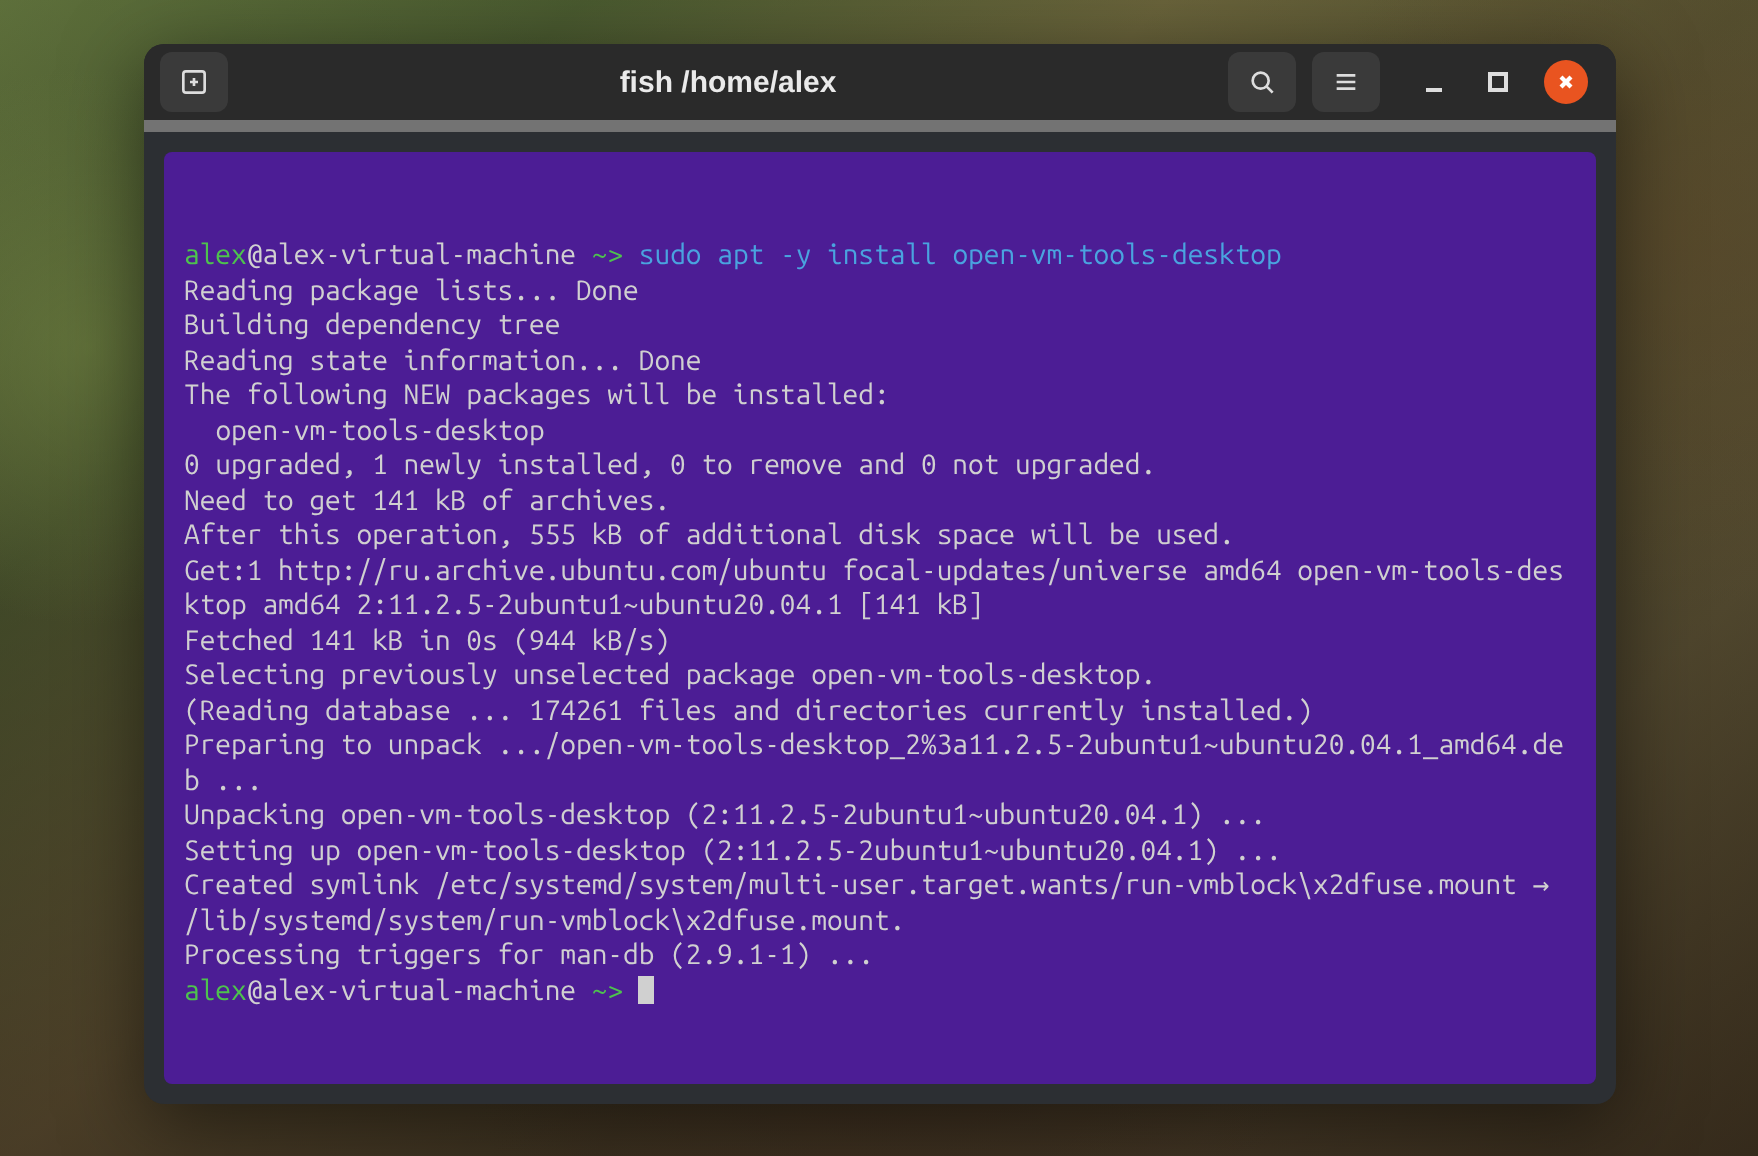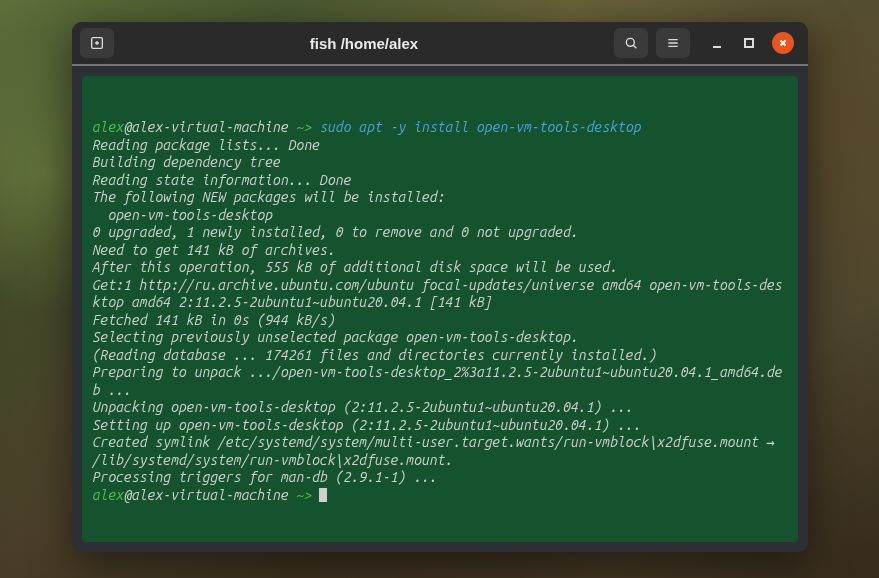--- a/index.html
+++ b/index.html
@@ -35,21 +35,21 @@
     flex-direction: column;
     overflow: hidden;
   }
   .titlebar {
     height: 44px;
     background: #2a2a2a;
     display: flex;
     align-items: center;
     padding: 0 8px;
     gap: 8px;
-    border-bottom: 2px solid #737373;
+    border-bottom: 6px solid #737373;
   }
   .tb-btn {
     width: 34px;
     height: 30px;
     border-radius: 6px;
     background: #3a3a3a;
     display: flex;
     align-items: center;
     justify-content: center;
     color: #ddd;
@@ -112,22 +112,21 @@
   .line { display: block; }
   .cursor {
     display: inline-block;
     width: 8px;
     height: 14px;
     background: #d0d0d0;
     vertical-align: -2px;
   }
   
   .terminal {
-    background: #14532d;
-    font-style: italic;
+    background: #4c1d95;
   }
 </style>
 </head>
 <body>
 
 <div class="window">
   <div class="titlebar">
     <div class="tb-btn">
       <svg viewBox="0 0 24 24">
           <rect x="4" y="4" width="16" height="16" rx="2"></rect>

